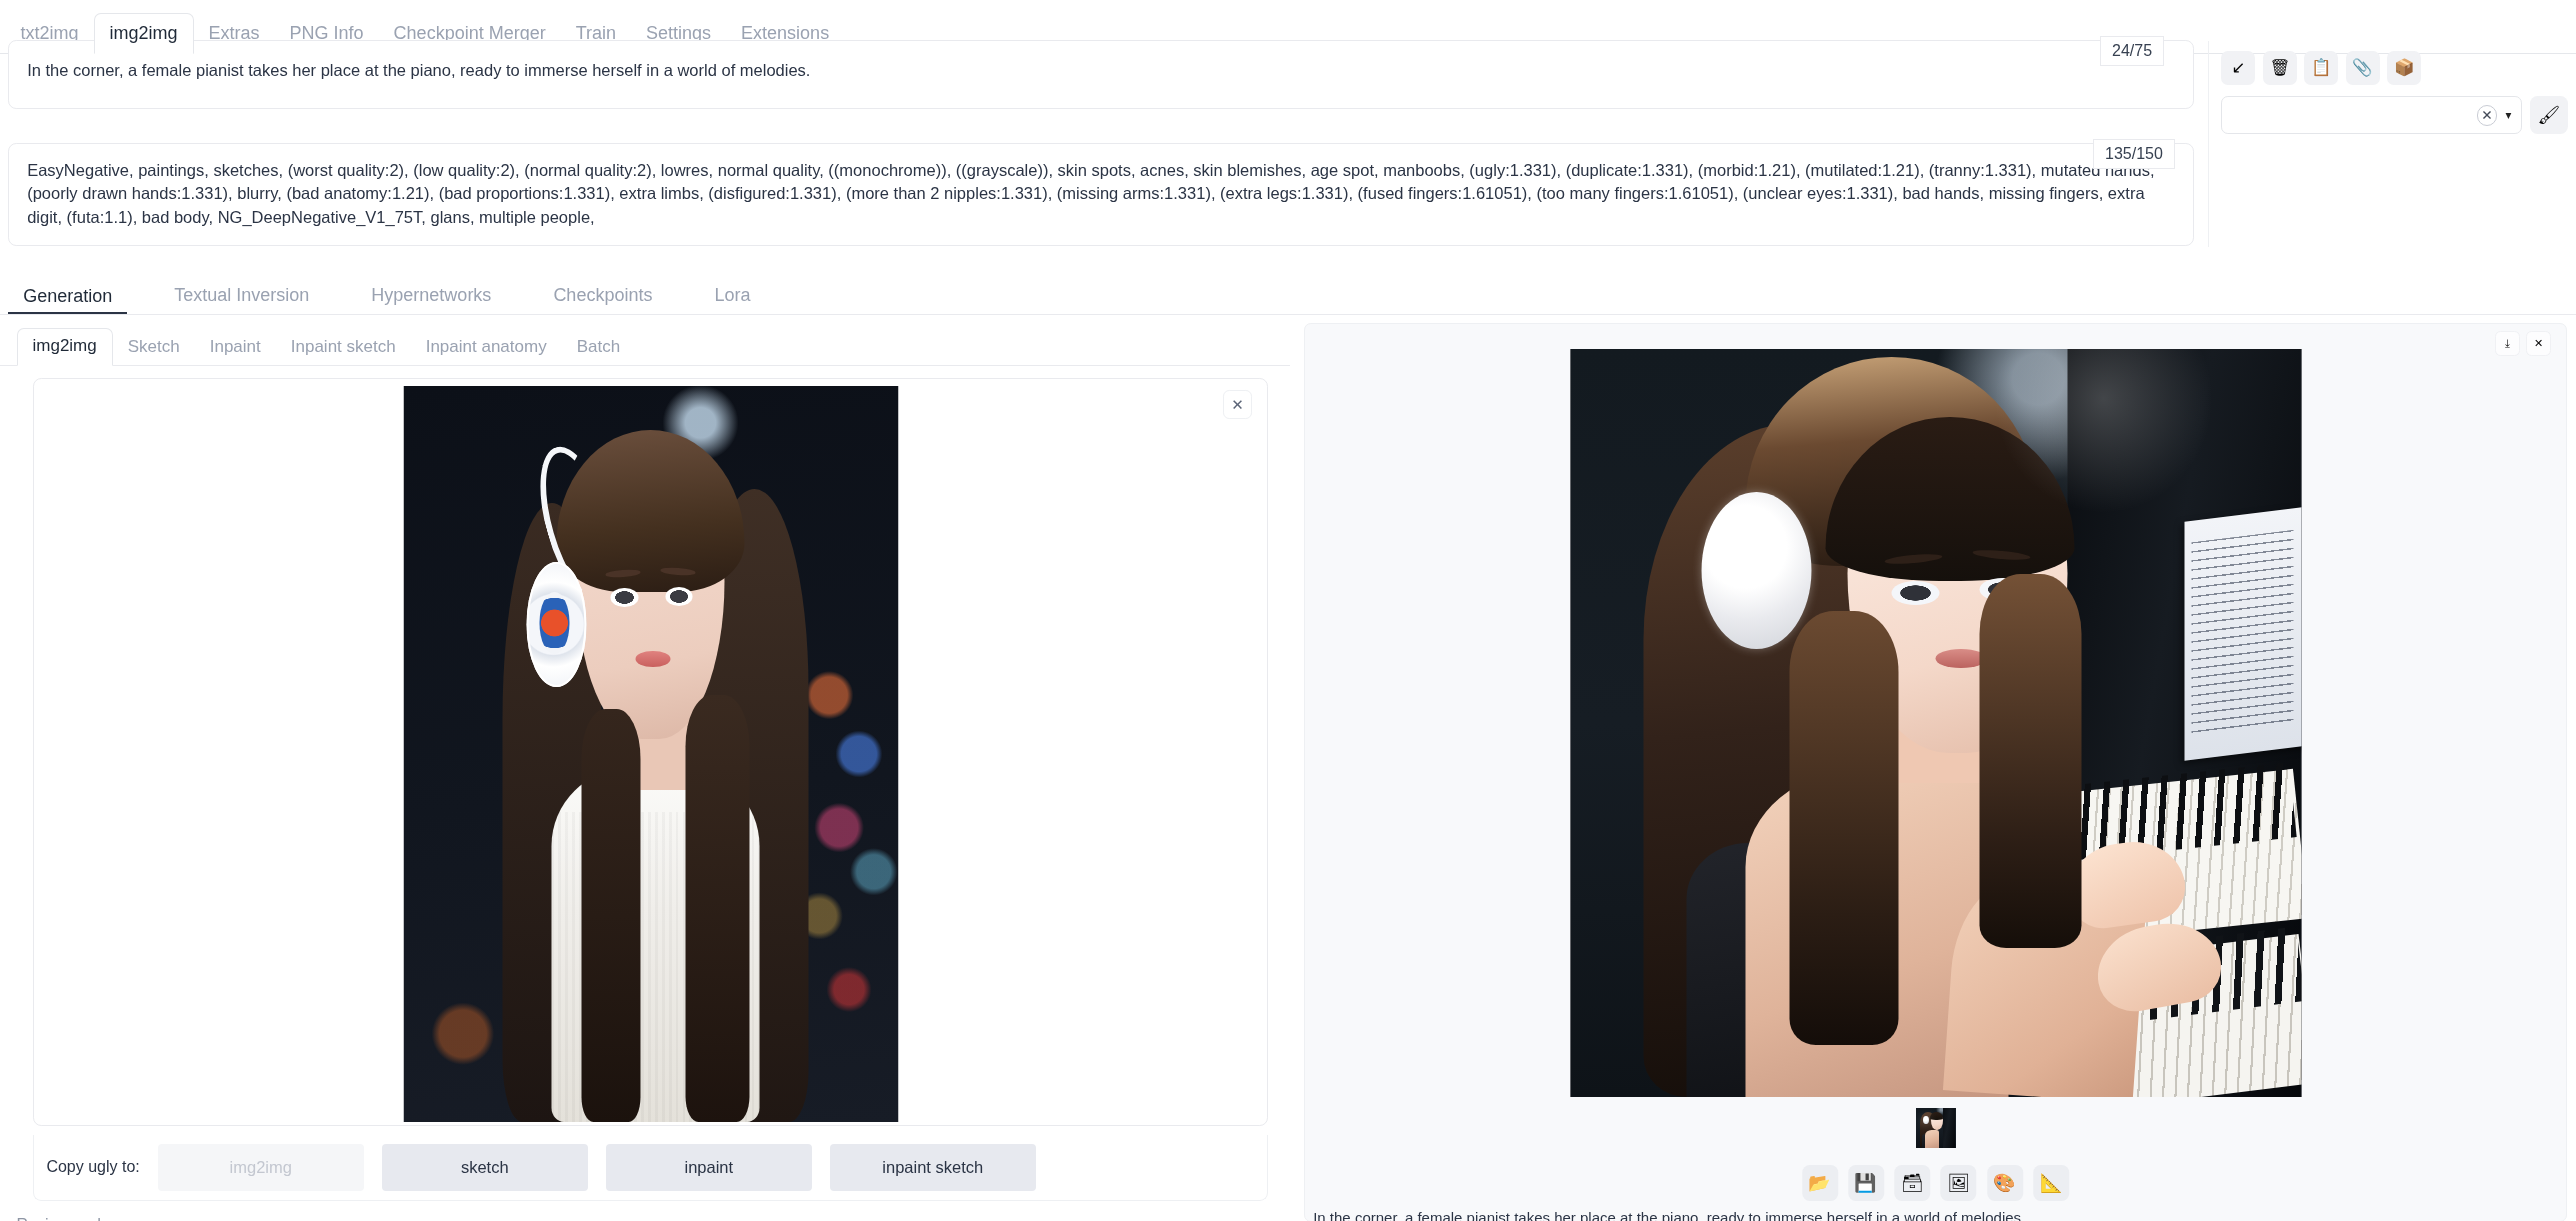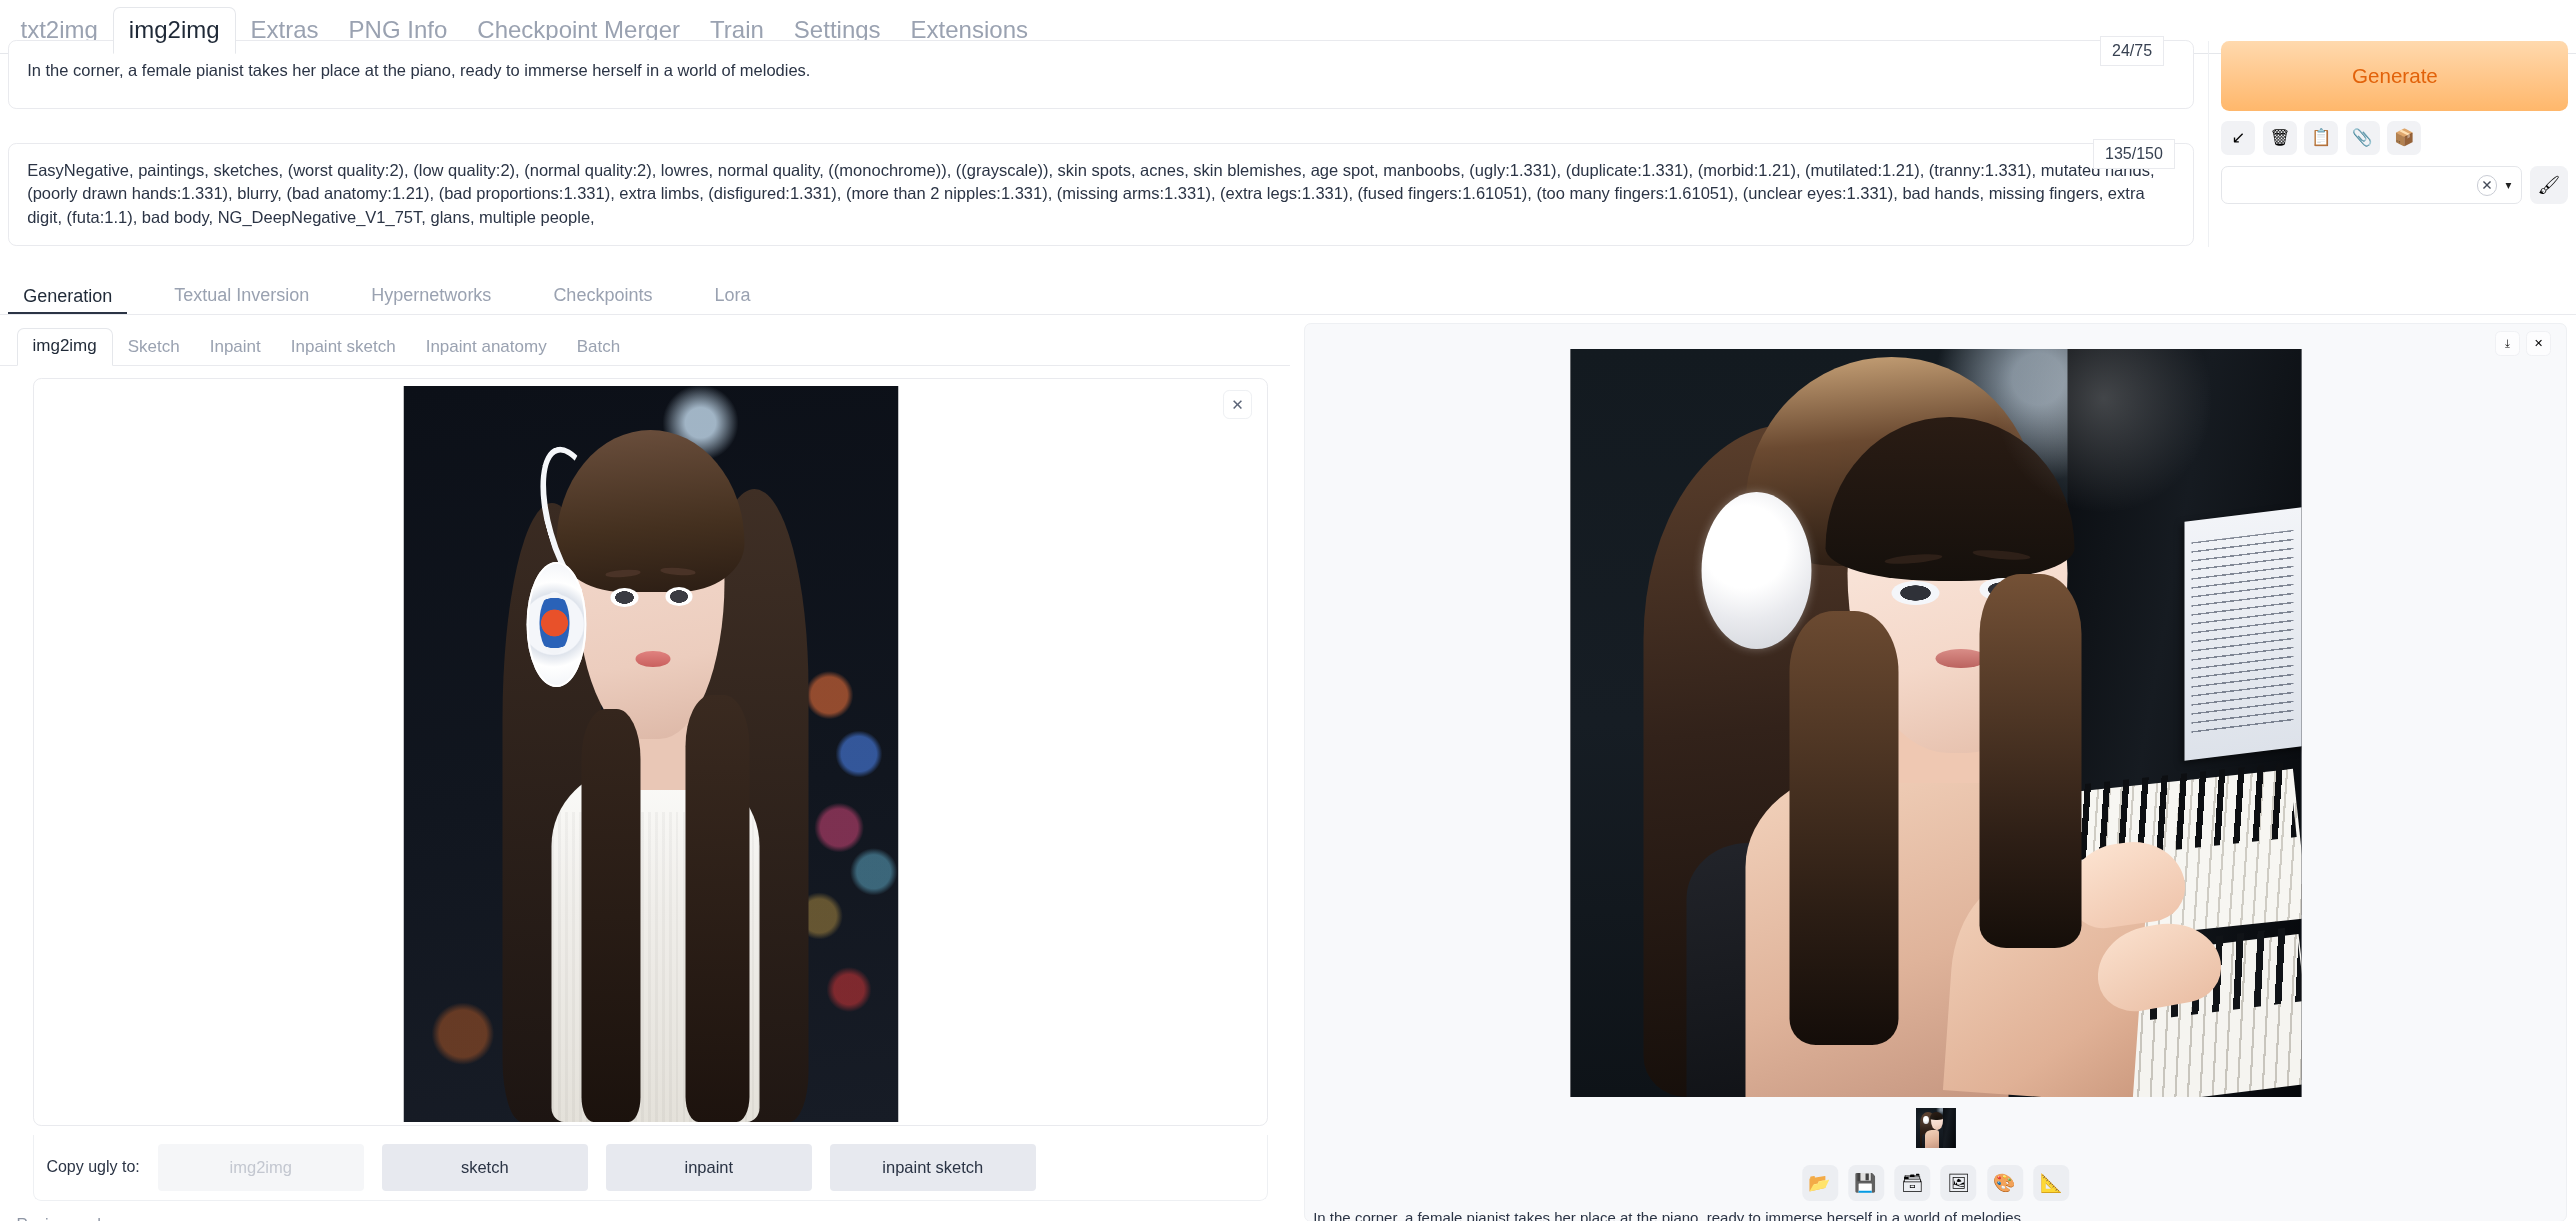--- a/index.html
+++ b/index.html
@@ -14,21 +14,21 @@
 
   
   .topbar {
     position: absolute; left: 0; top: 0; width: 2576px; height: 54px;
     border-bottom: 0.7px solid #e5e7eb;
     display: flex; align-items: flex-end;
     padding-left: 5.5px;
     background: #ffffff;
   }
   .toptab {
-    font-size: 24px; color: #9aa2b1;
+    font-size: 18px; color: #9aa2b1;
     padding: 9.6px 15px 11px 15px;
     line-height: 1;
     white-space: nowrap;
     cursor: pointer;
     margin-top: 12px;
   }
   .toptab.active {
     color: #1f2937;
     background: #ffffff;
     border: 0.7px solid #e5e7eb;
@@ -390,21 +390,20 @@
   <div class="prompt-text">In the corner, a female pianist takes her place at the piano, ready to immerse herself in a world of melodies.</div>
 </div>
 <div class="counter" id="counter-pos">24/75</div>
 
 <div class="neg-wrap">
   <div class="neg-text">EasyNegative, paintings, sketches, (worst quality:2), (low quality:2), (normal quality:2), lowres, normal quality, ((monochrome)), ((grayscale)), skin spots, acnes, skin blemishes, age spot, manboobs, (ugly:1.331), (duplicate:1.331), (morbid:1.21), (mutilated:1.21), (tranny:1.331), mutated hands, (poorly drawn hands:1.331), blurry, (bad anatomy:1.21), (bad proportions:1.331), extra limbs, (disfigured:1.331), (more than 2 nipples:1.331), (missing arms:1.331), (extra legs:1.331), (fused fingers:1.61051), (too many fingers:1.61051), (unclear eyes:1.331), bad hands, missing fingers, extra digit, (futa:1.1), bad body, NG_DeepNegative_V1_75T, glans, multiple people,</div>
 </div>
 <div class="counter" id="counter-neg">135/150</div>
 
 <div class="right-col">
-  <button class="generate-btn">Generate</button>
   <div class="toolrow">
     <button class="tool-btn">↙</button>
     <button class="tool-btn">🗑</button>
     <button class="tool-btn">📋</button>
     <button class="tool-btn">📎</button>
     <button class="tool-btn">📦</button>
   </div>
   <div class="styles-row">
     <div class="styles-select">
       <div class="clear-x">✕</div>

